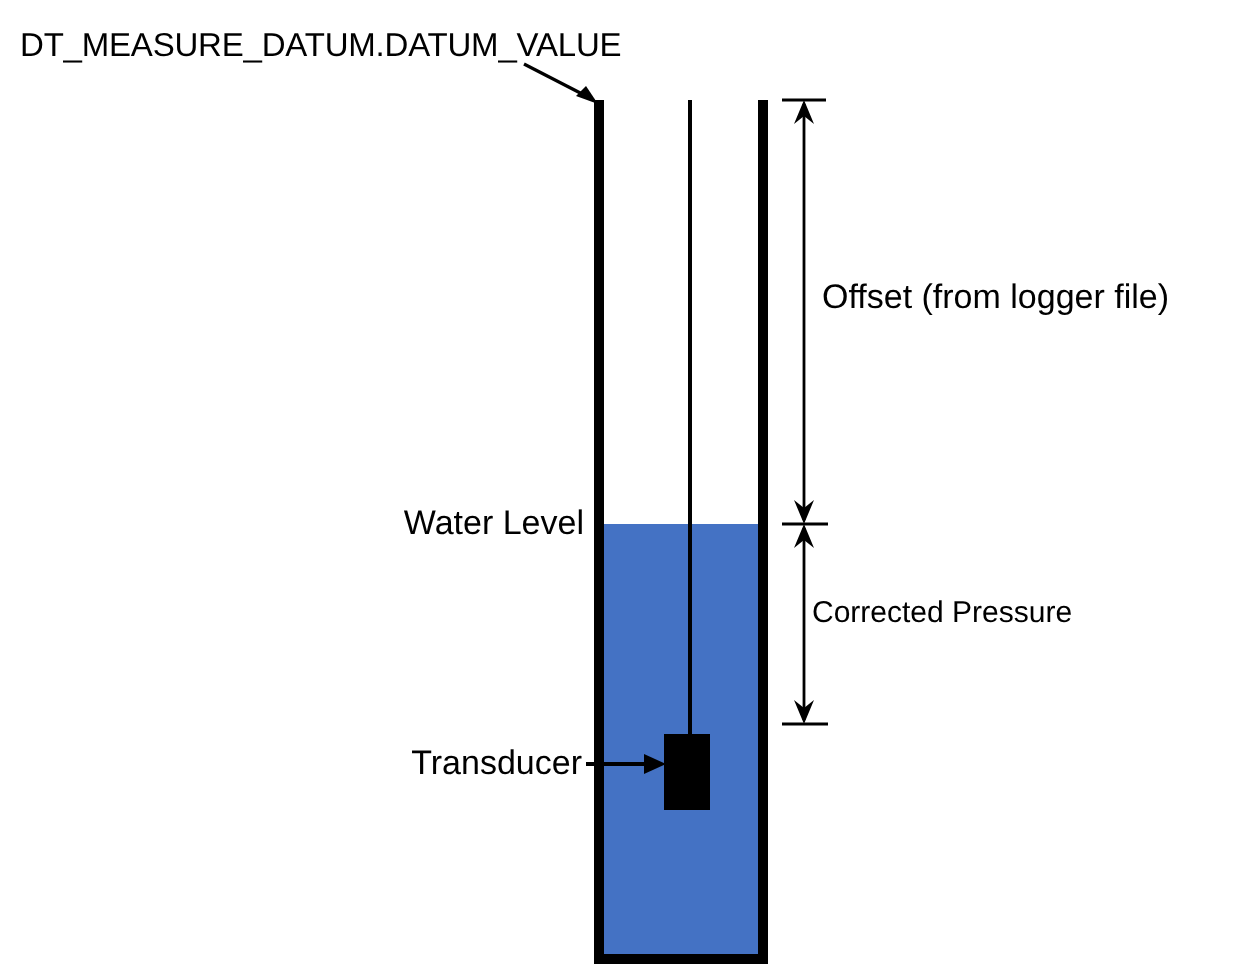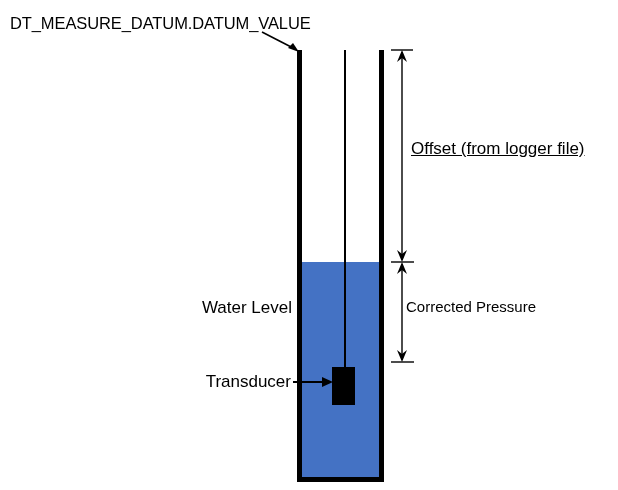--- a/index.html
+++ b/index.html
@@ -37,33 +37,31 @@
   #datum-label {
     left: 10px;
     top: 15px;
     font-size: 16.5px;
     letter-spacing: -0.1px;
   }
   #offset-label {
     left: 411px;
     top: 140px;
     font-size: 17px;
-    text-decoration: underline;
   }
   #corrected-pressure-label {
     left: 406px;
     top: 299px;
     font-size: 15px;
   }
   #water-level-label {
     right: 326px;
     top: 253px;
     font-size: 17px;
     text-align: right;
-    margin-top: 46px;
   }
   #transducer-label {
     right: 327px;
     top: 373px;
     font-size: 17px;
     text-align: left;
   }
 </style>
 </head>
 <body>

